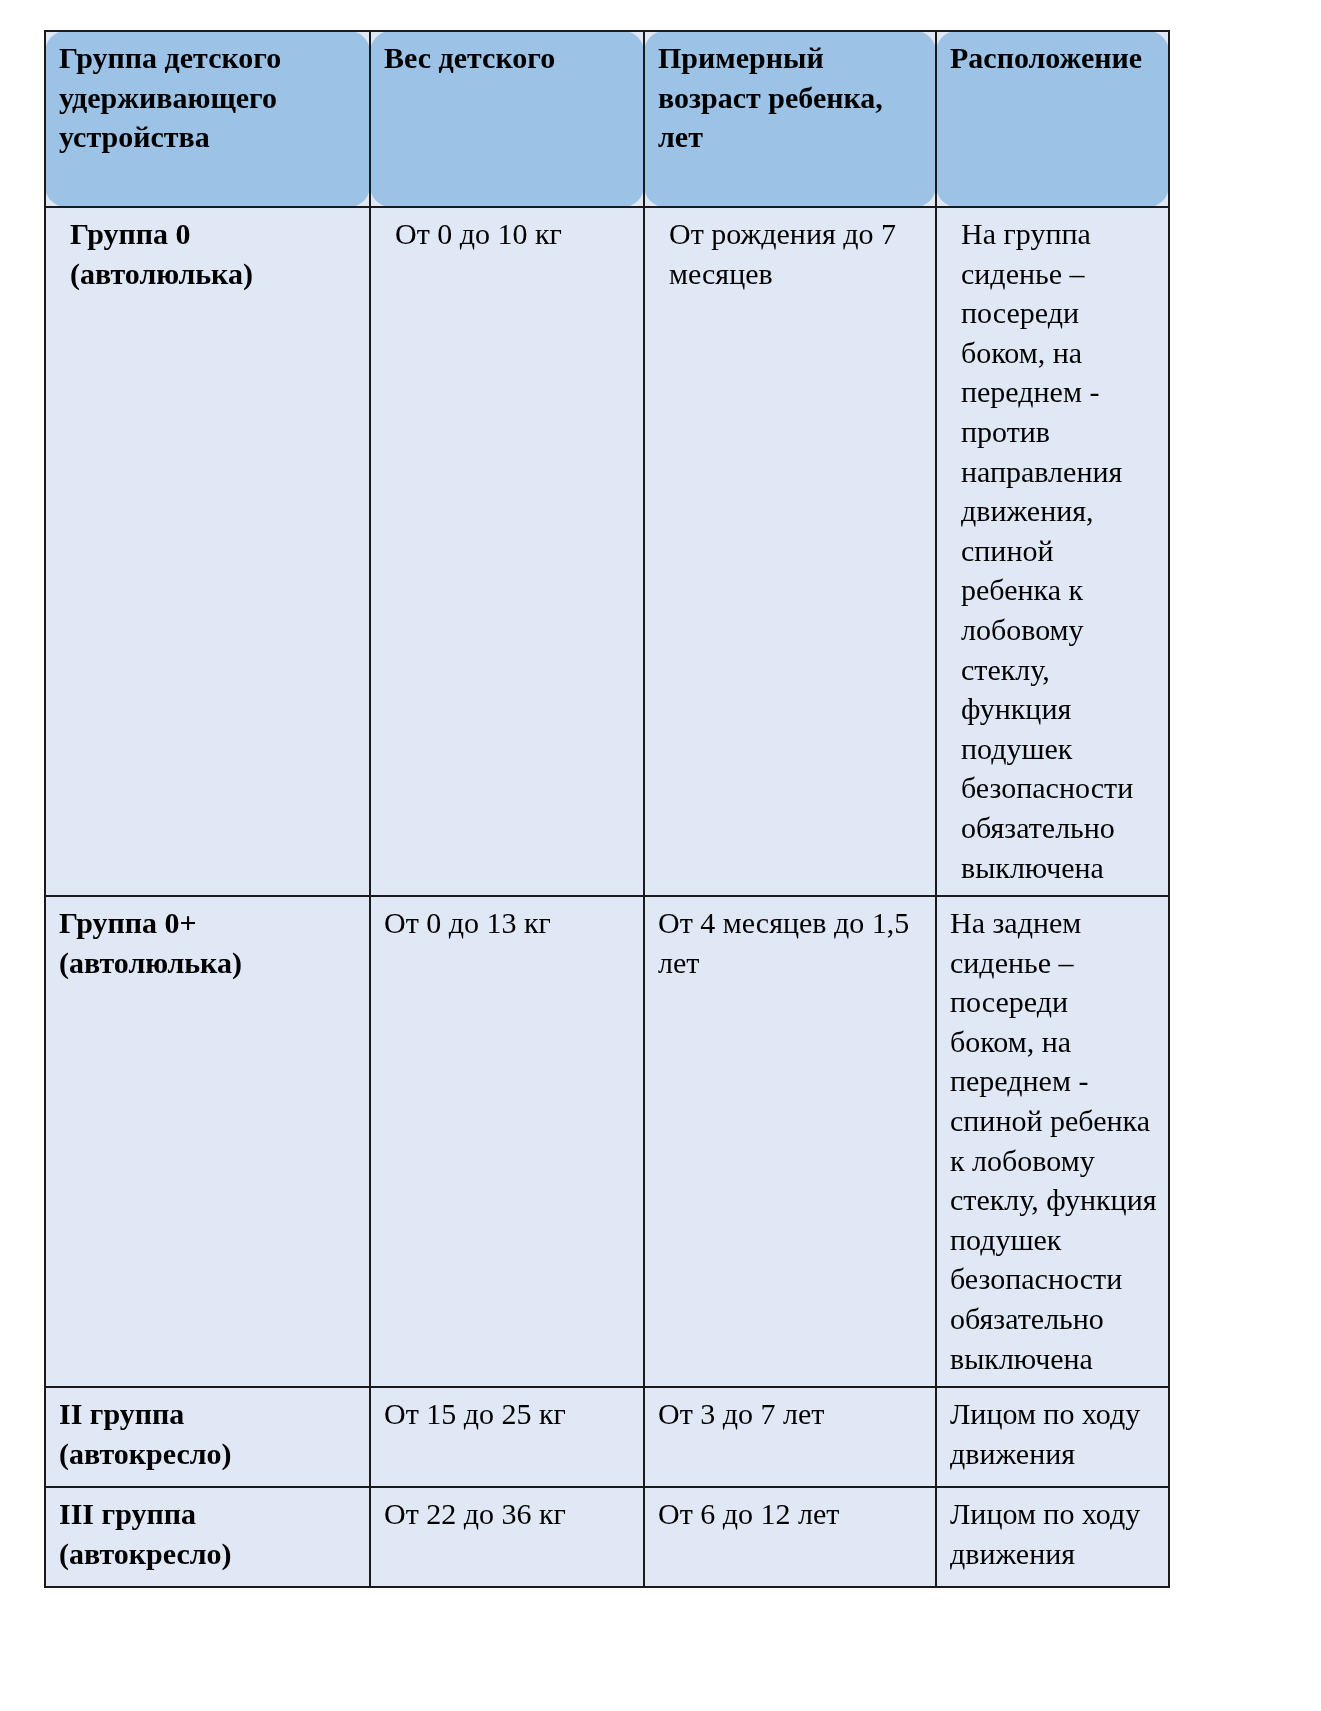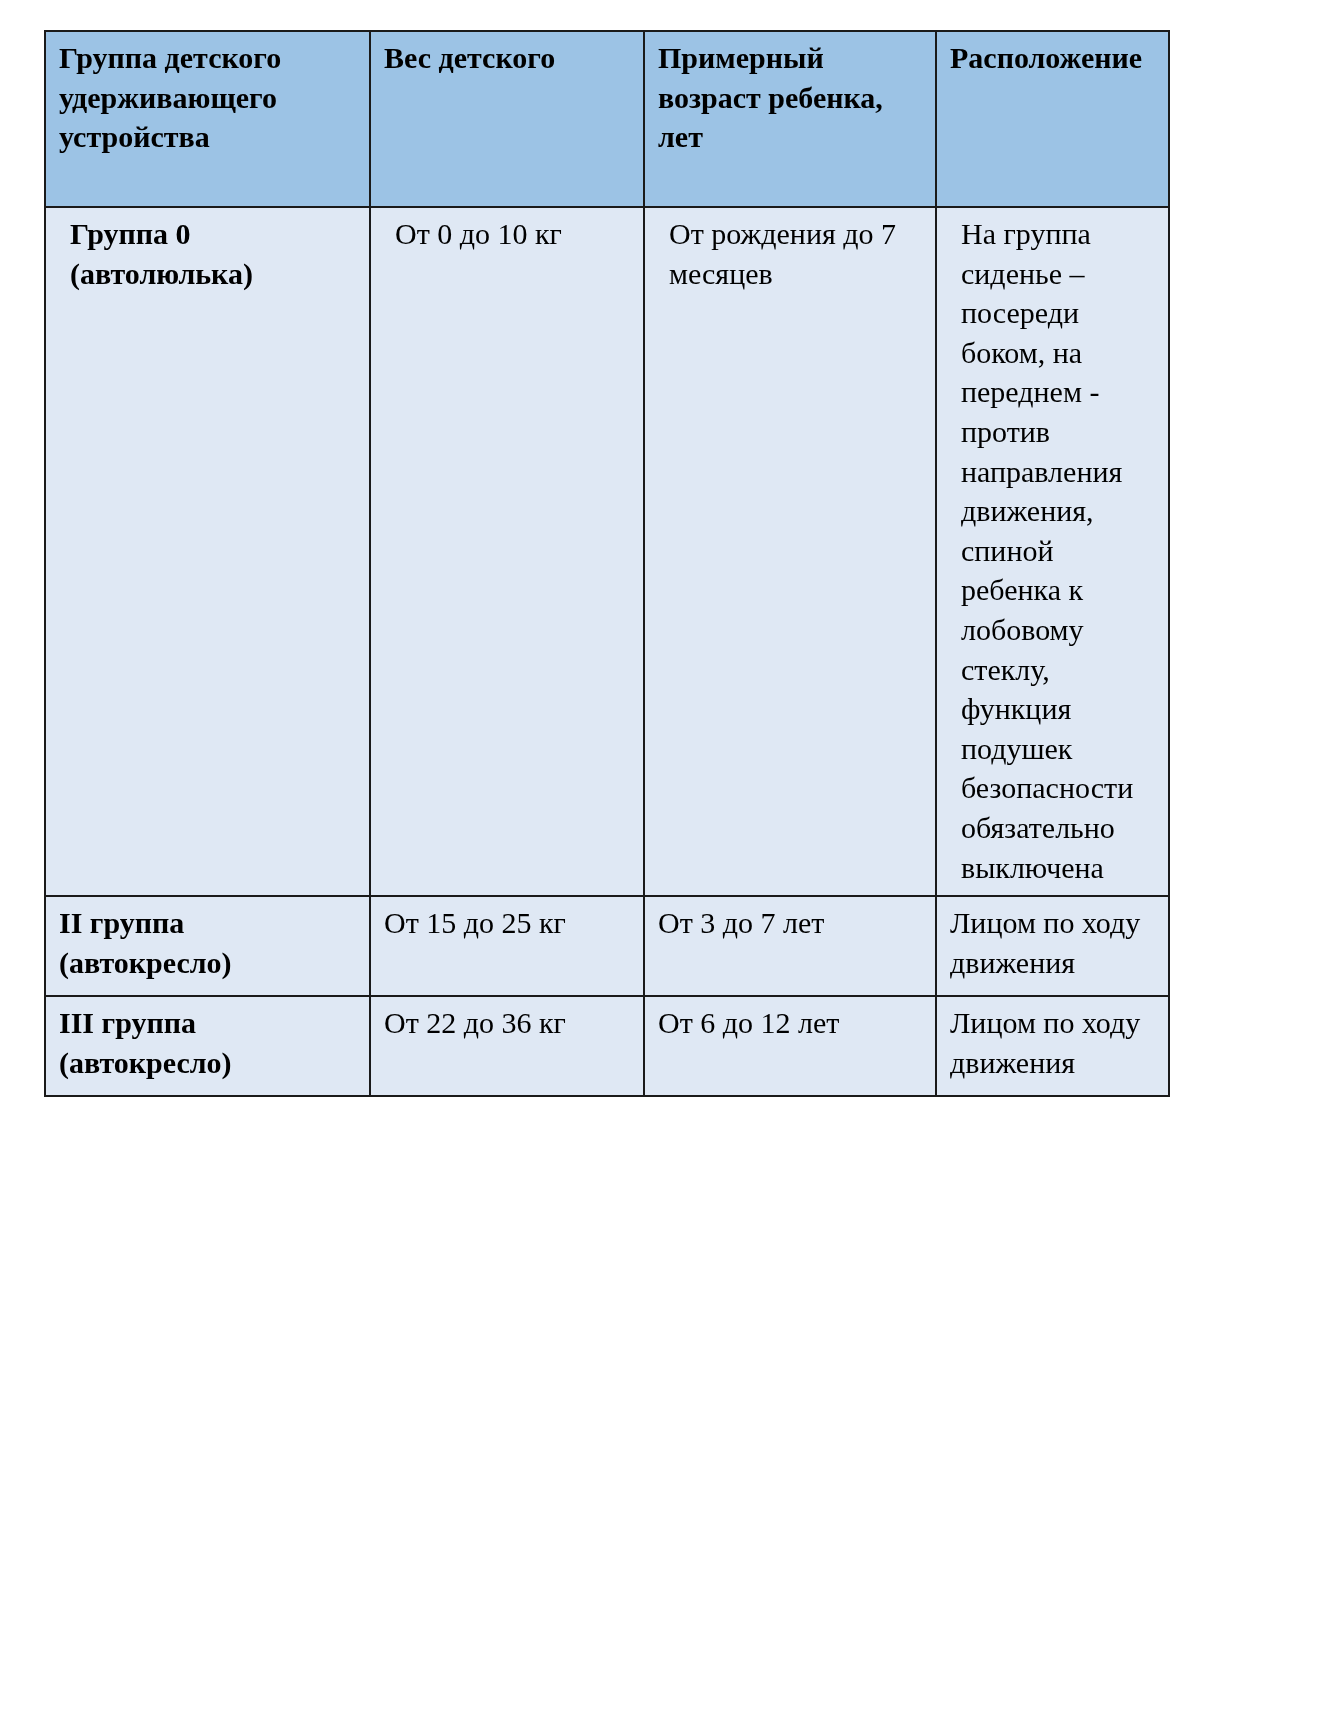--- a/index.html
+++ b/index.html
@@ -50,20 +50,21 @@
     line-height: 1.32;
     text-align: left;
     word-wrap: break-word;
     overflow-wrap: break-word;
   }
 
   table.restraint-table thead th {
     background: #9cc3e5;
     font-weight: bold;
     height: 160px;
+    border-radius: 21px;
   }
 
   table.restraint-table tbody td {
     background: #dfe8f4;
     font-weight: normal;
   }
 
   table.restraint-table tbody td.group-cell {
     font-weight: bold;
   }
@@ -95,20 +96,26 @@
           <th>Расположение</th>
         </tr>
       </thead>
       <tbody>
         <tr class="row-g0">
           <td class="group-cell">Группа 0 (автолюлька)</td>
           <td>От 0 до 10 кг</td>
           <td>От рождения до 7 месяцев</td>
           <td>На группа сиденье – посереди боком, на переднем - против направления движения, спиной ребенка к лобовому стеклу, функция подушек безопасности обязательно выключена</td>
         </tr>
+        <tr class="row-g0p">
+          <td class="group-cell">Группа 0+ (автолюлька)</td>
+          <td>От 0 до 13 кг</td>
+          <td>От 4 месяцев до 1,5 лет</td>
+          <td>На заднем сиденье – посереди боком, на переднем - спиной ребенка к лобовому стеклу, функция подушек безопасности обязательно выключена</td>
+        </tr>
         <tr class="row-g2">
           <td class="group-cell">II группа (автокресло)</td>
           <td>От 15 до 25 кг</td>
           <td>От 3 до 7 лет</td>
           <td>Лицом по ходу движения</td>
         </tr>
         <tr class="row-g3">
           <td class="group-cell">III группа (автокресло)</td>
           <td>От 22 до 36 кг</td>
           <td>От 6 до 12 лет</td>

